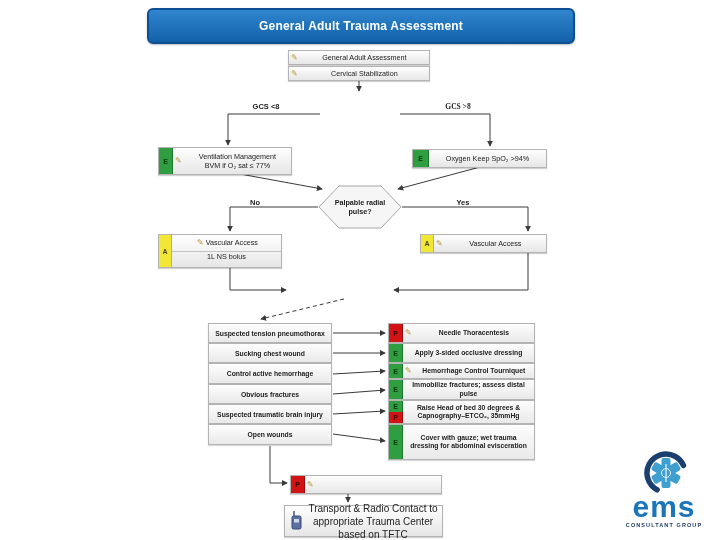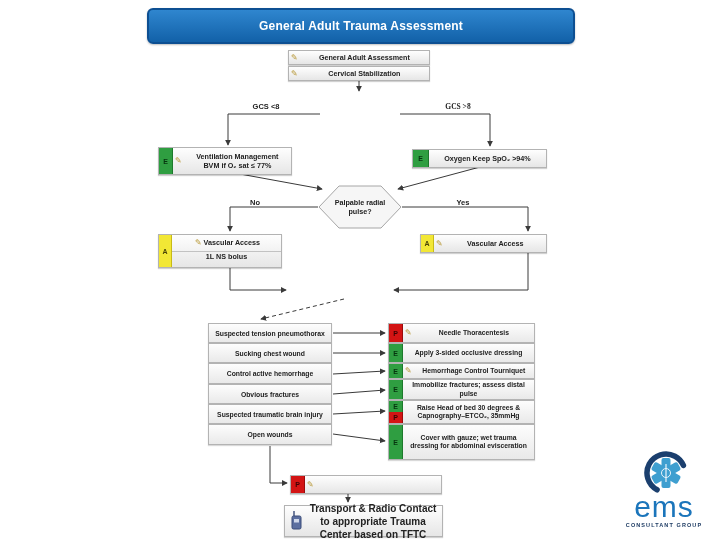--- a/index.html
+++ b/index.html
@@ -13,21 +13,21 @@
     background:linear-gradient(#2f86cf,#1261a8);
     border:2px solid #0d4f92;border-radius:6px;z-index:2;
     display:flex;align-items:center;justify-content:center;
     color:#fff;font-weight:bold;font-size:12px;letter-spacing:.2px;
     box-shadow:0 1px 2px rgba(0,0,0,.25);}
 
   
   .proc{background:linear-gradient(#fefefe,#e6e6e6);border:1px solid #b3b3b3;
     box-shadow:0 1px 1px rgba(0,0,0,.18);display:flex;align-items:stretch;z-index:2;}
   .proc .body{flex:1;display:flex;flex-direction:column;align-items:center;justify-content:center;
-    text-align:center;font-weight:bold;color:#222;}
+    text-align:center;font-weight:normal;color:#222;}
   .t1{font-size:7.2px;line-height:1.25;}
   .tag{display:flex;align-items:center;justify-content:center;
     font-weight:bold;font-size:7px;}
   .tag.green{background:#2f9e41;border-right:1px solid #1d7a2c;color:#titlefff;color:#06350f;}
   .tag.red{background:#d31414;border-right:1px solid #9b0b0b;color:#3a0404;}
   .tag.yellow{background:#f2e735;border-right:1px solid #c8bb17;color:#4a4406;}
   .note-icon{font-size:8px;color:#b99a3a;line-height:1;margin:0 2px;}
 
   
   .hex{z-index:2;}
@@ -50,21 +50,21 @@
   .action .body{flex:1;display:flex;align-items:center;justify-content:center;
     text-align:center;font-size:6.8px;font-weight:bold;color:#222;padding:1px 3px;line-height:1.25;}
 
   
   .transport{left:284px;top:505px;width:157px;height:30px;}
   .transport .body{font-size:10px;line-height:1.3;padding:0 2px;}
 
   
   .logo{left:612px;top:450px;width:104px;height:86px;z-index:2;
     display:flex;flex-direction:column;align-items:center;}
-  .logo .wordmark{font-size:30px;line-height:26px;color:#1b75bb;font-weight:normal;
+  .logo .wordmark{font-size:30px;line-height:26px;color:#1b75bb;font-weight:bold;
     letter-spacing:1px;margin-top:-2px;}
   .logo .sub{font-size:5.5px;font-weight:bold;color:#16355e;letter-spacing:1.1px;margin-top:2px;}
 </style>
 </head>
 <body>
 
 <div class="canvas">
 
   <svg class="connectors" width="720" height="540">
     <defs>

